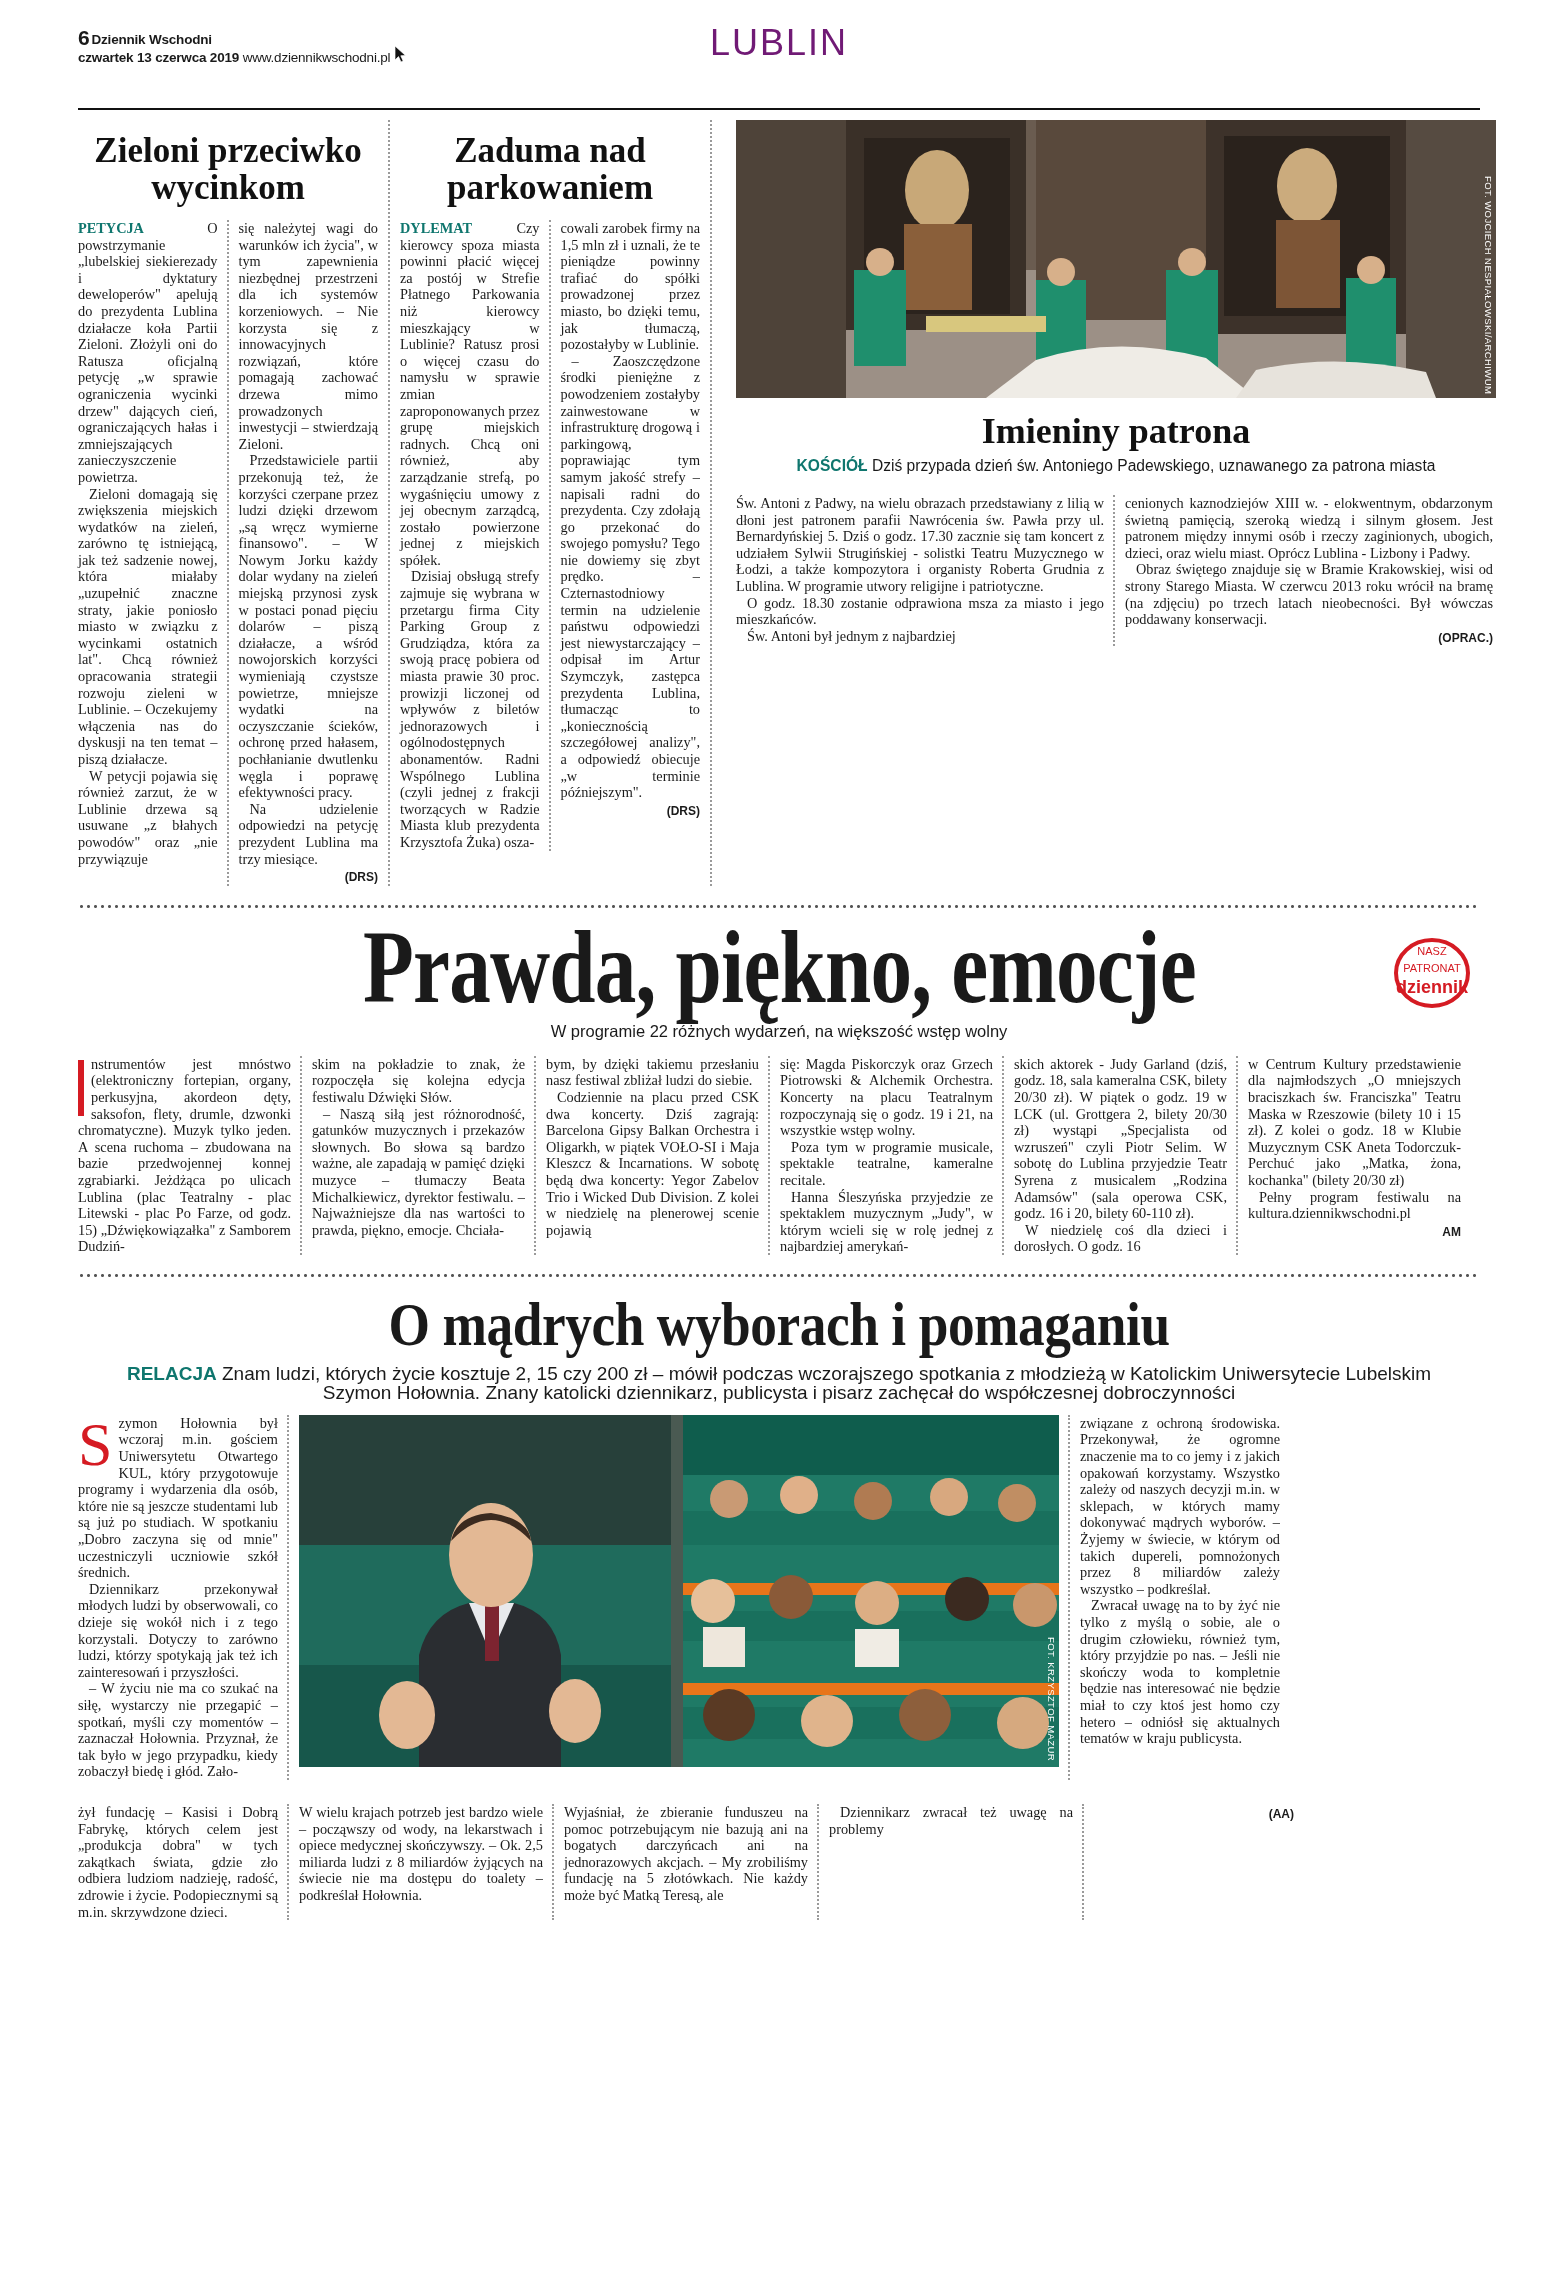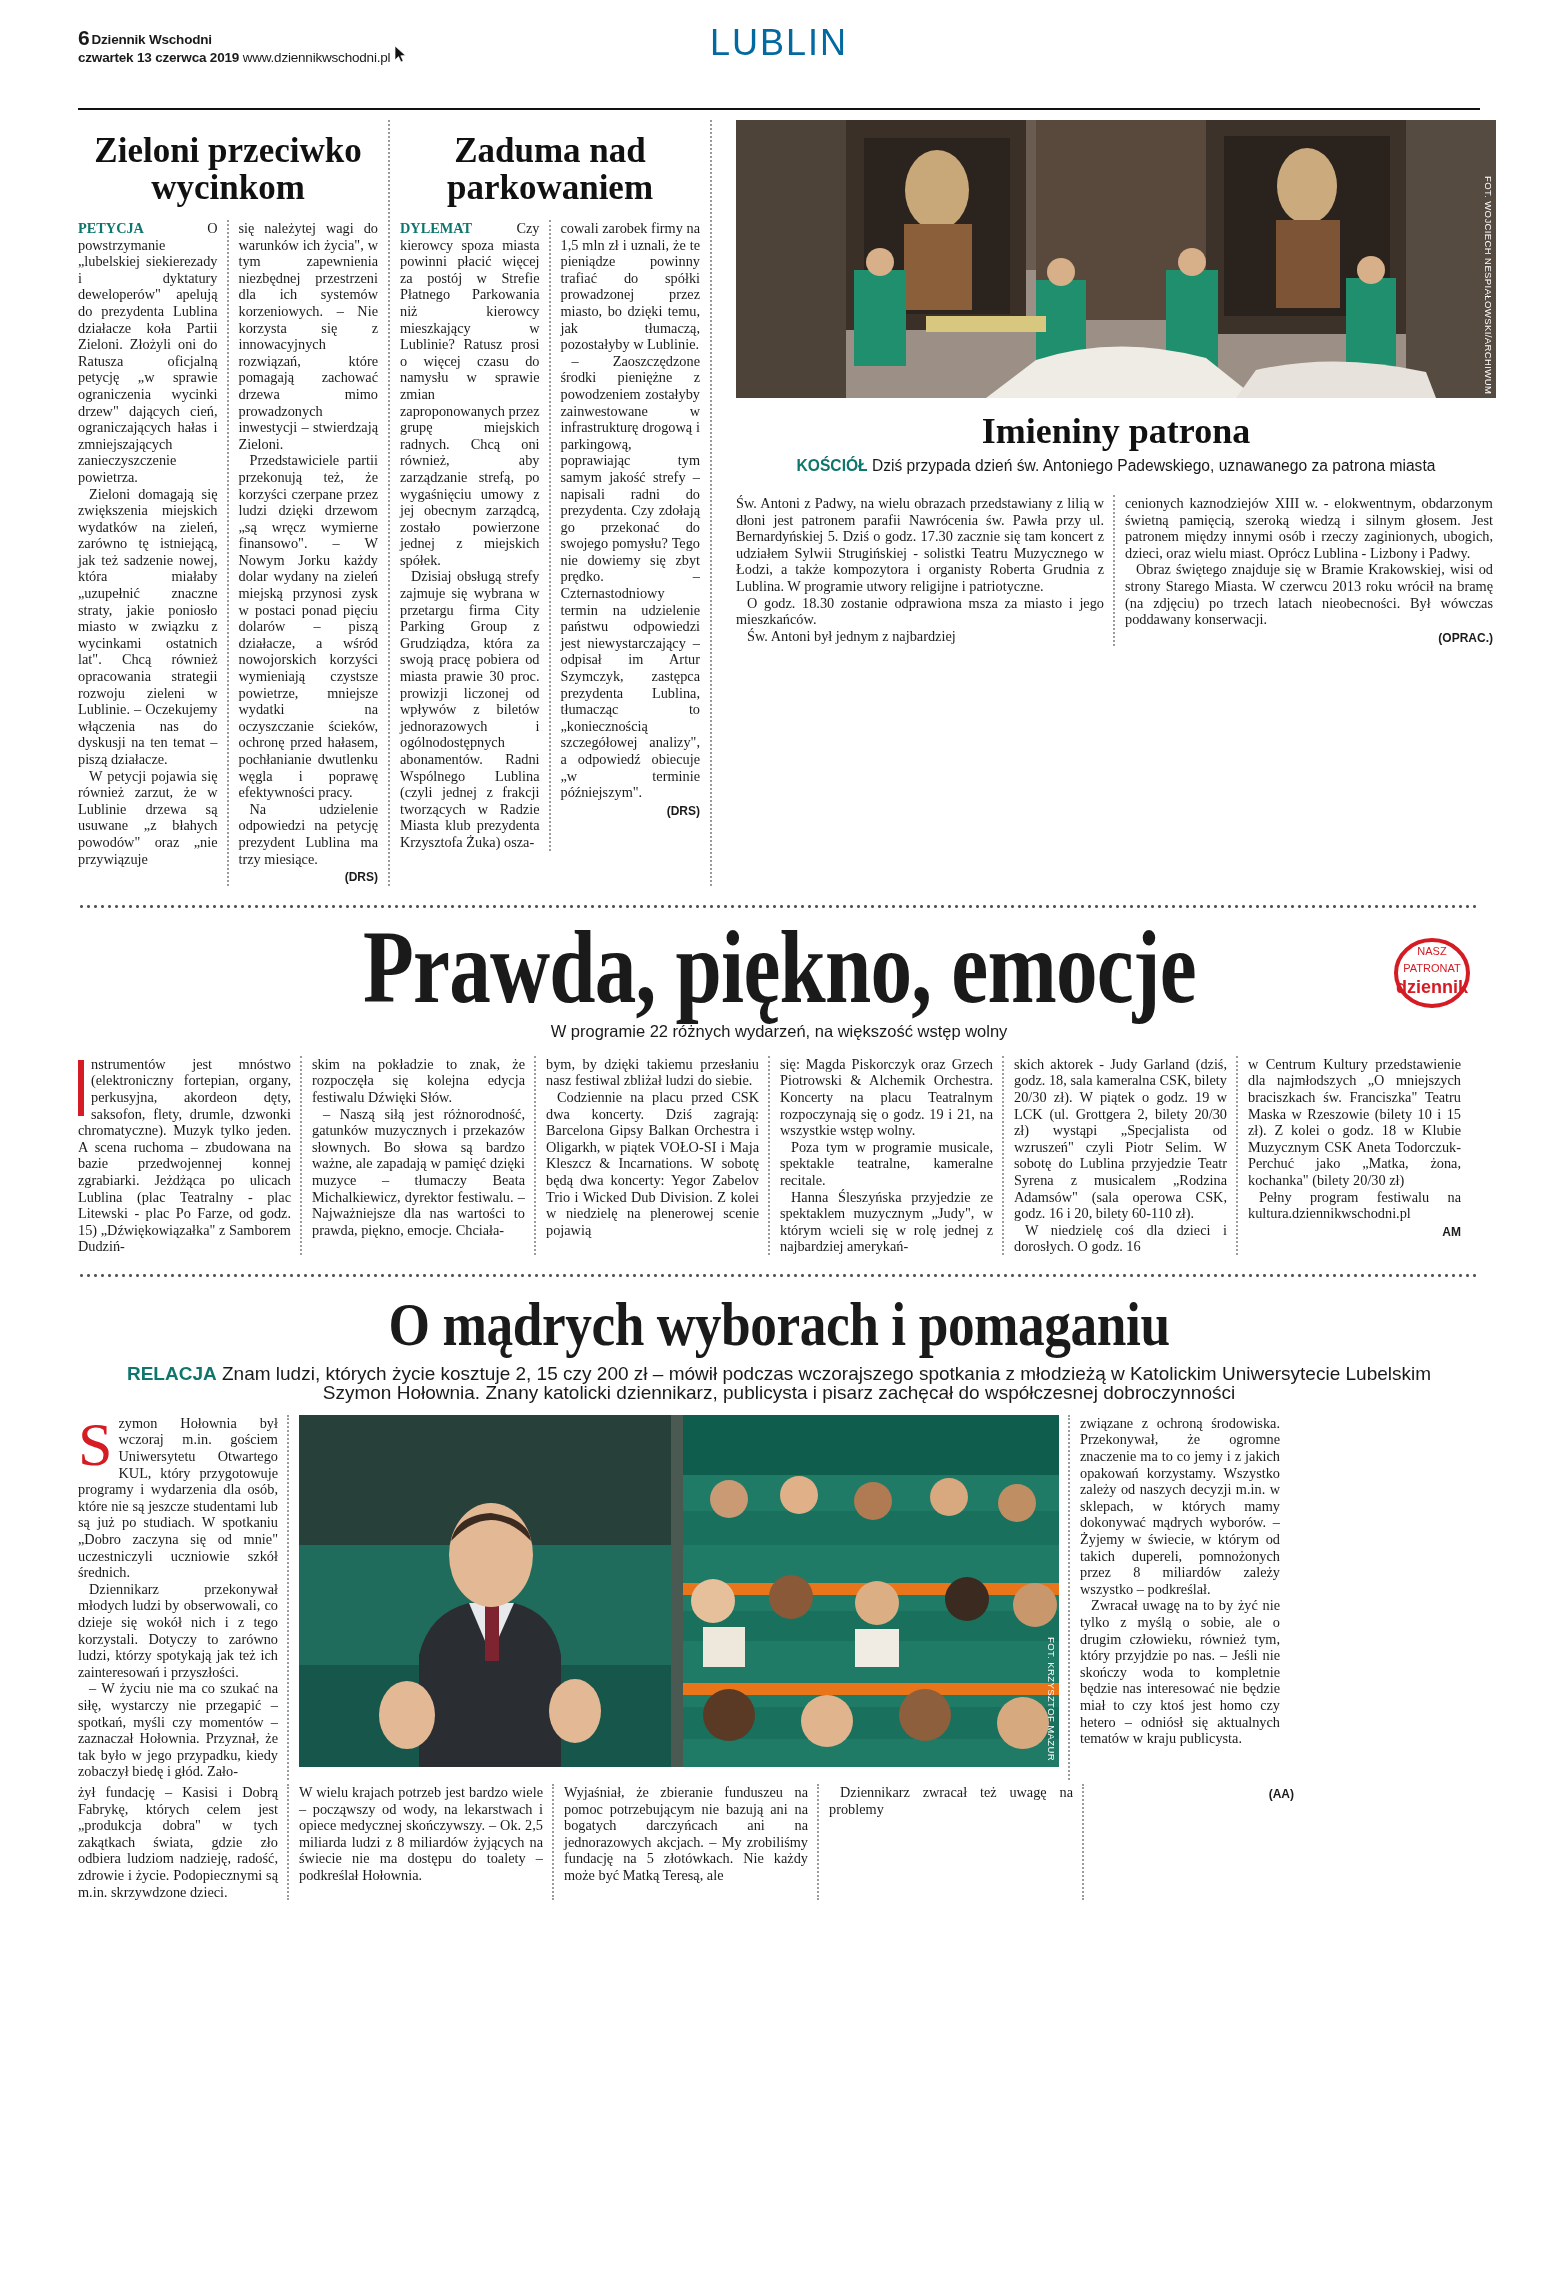--- a/index.html
+++ b/index.html
@@ -8,21 +8,21 @@
   .inner{position:absolute;left:78px;top:0;width:1402px;height:2281px;}
 
   
   .masthead{position:relative;height:62px;padding-top:39px;}
   .mh-left{position:absolute;left:0;top:26px;line-height:1.12;font-family:"Liberation Sans",sans-serif;}
   .mh-line1{font-size:13.5px;font-weight:bold;letter-spacing:-0.2px;}
   .mh-pagenum{font-size:21px;font-weight:bold;vertical-align:-1px;margin-right:2px;}
   .mh-line2{font-size:13.5px;font-weight:bold;letter-spacing:-0.2px;}
   .mh-url{font-weight:normal;}
   .mh-section{position:absolute;left:0;top:22px;width:1402px;text-align:center;
-      font-family:"Liberation Sans",sans-serif;font-size:36px;color:#0369a1;letter-spacing:2px;font-weight:300;}
+      font-family:"Liberation Sans",sans-serif;font-size:36px;color:#701a75;letter-spacing:2px;font-weight:300;}
   .cursor{position:absolute;left:316px;top:45px;width:14px;height:18px;}
 
   .rule-thick{border-top:2px solid #111;margin-top:7px;}
 
   
   .kicker{color:#0f766e;font-weight:bold;}
   .serif-hd{font-family:"Liberation Serif",serif;font-weight:bold;color:#111;}
   .cols{display:flex;}
   .col{font-size:14.3px;line-height:16.6px;text-align:justify;hyphens:auto;
        font-family:"Liberation Serif",serif;}
@@ -291,21 +291,21 @@
     </div>
 
     <div class="dotsep"></div>
 
     <div class="col" style="width:200px">
       <p class="first">związane z ochroną środowiska. Przekonywał, że ogromne znaczenie ma to co jemy i z jakich opakowań korzystamy. Wszystko zależy od naszych decyzji m.in. w sklepach, w których mamy dokonywać mądrych wyborów. – Żyjemy w świecie, w którym od takich dupereli, pomnożonych przez 8 miliardów zależy wszystko – podkreślał.</p>
       <p>Zwracał uwagę na to by żyć nie tylko z myślą o sobie, ale o drugim człowieku, również tym, który przyjdzie po nas. – Jeśli nie skończy woda to kompletnie będzie nas interesować nie będzie miał to czy ktoś jest homo czy hetero – odniósł się aktualnych tematów w kraju publicysta.</p>
     </div>
   </div>
 
-  <div style="display:flex;margin-top:4px">
+  <div style="display:flex;margin-top:24px">
     <div class="col" style="width:200px">
       <p class="first">żył fundację – Kasisi i Dobrą Fabrykę, których celem jest „produkcja dobra" w tych zakątkach świata, gdzie zło odbiera ludziom nadzieję, radość, zdrowie i życie. Podopiecznymi są m.in. skrzywdzone dzieci.</p>
     </div>
     <div class="dotsep"></div>
     <div class="col" style="width:244px">
       <p class="first">W wielu krajach potrzeb jest bardzo wiele – począwszy od wody, na lekarstwach i opiece medycznej skończywszy. – Ok. 2,5 miliarda ludzi z 8 miliardów żyjących na świecie nie ma dostępu do toalety – podkreślał Hołownia.</p>
     </div>
     <div class="dotsep"></div>
     <div class="col" style="width:244px">
       <p class="first">Wyjaśniał, że zbieranie funduszeu na pomoc potrzebującym nie bazują ani na bogatych darczyńcach ani na jednorazowych akcjach. – My zrobiliśmy fundację na 5 złotówkach. Nie każdy może być Matką Teresą, ale</p>

